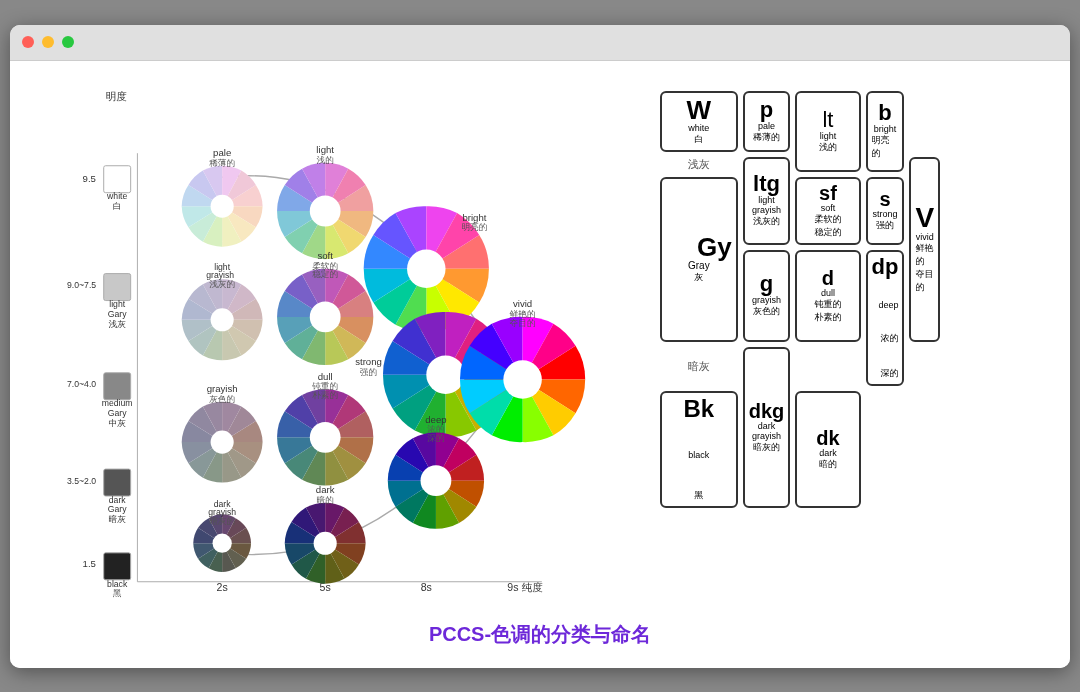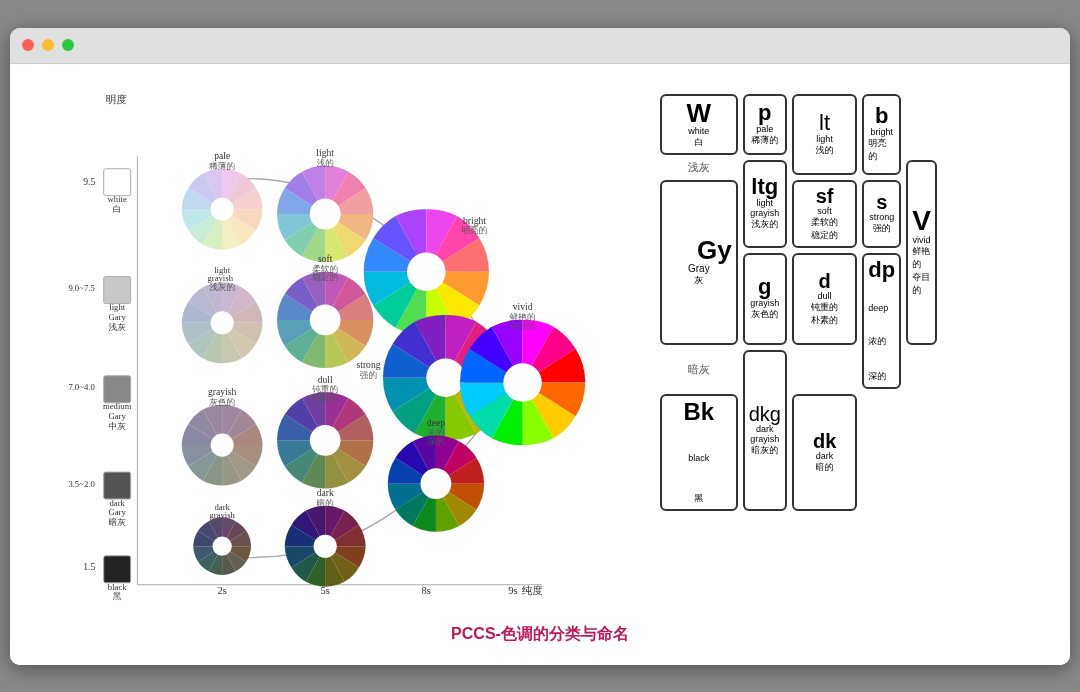--- a/index.html
+++ b/index.html
@@ -42,37 +42,36 @@
     }
     .main-area {
       display: flex;
       width: 100%;
       gap: 20px;
     }
     
     .chart-area {
       flex: 1;
       position: relative;
-      font-family: Liberation Serif, serif;
     }
     
     .legend-area {
       width: 380px;
       display: grid;
       grid-template-columns: repeat(5, 1fr);
       grid-template-rows: auto;
       gap: 4px;
       align-content: start;
     }
     
     .page-title {
       margin-top: 16px;
-      font-size: 16px;
+      font-size: 20px;
       font-weight: bold;
-      color: #be185d;
+      color: #6d28d9;
       text-align: left;
     }
     
     .chart-svg {
       width: 580px;
       height: 520px;
     }
   </style>
 </head>
 <body>
@@ -431,37 +430,37 @@
             <span style="font-size:9px;">灰色的</span>
           </div>
 
           <div style="grid-column:3; grid-row:4; border:2px solid #333; border-radius:6px; display:flex; flex-direction:column; align-items:center; justify-content:center; padding:4px; min-height:55px;">
             <span style="font-size:20px; font-weight:bold; line-height:1;">d</span>
             <span style="font-size:9px;">dull</span>
             <span style="font-size:9px;">钝重的</span>
             <span style="font-size:9px;">朴素的</span>
           </div>
 
-          <div style="grid-column:4; grid-row:4/6; border:2px solid #333; border-radius:6px; display:flex; flex-direction:column; align-items:flex-start; justify-content:center; padding:4px;gap:22px;">
+          <div style="grid-column:4; grid-row:4/6; border:2px solid #333; border-radius:6px; display:flex; flex-direction:column; align-items:flex-end; justify-content:center; padding:4px;gap:22px;">
             <span style="font-size:22px; font-weight:bold; line-height:1;">dp</span>
             <span style="font-size:9px;">deep</span>
             <span style="font-size:9px;">浓的</span>
             <span style="font-size:9px;">深的</span>
           </div>
 
           <div style="grid-column:1; grid-row:5; display:flex; align-items:center; justify-content:center; font-size:11px; color:#555;">暗灰</div>
 
           <div style="grid-column:1; grid-row:6; border:2px solid #333; border-radius:6px; display:flex; flex-direction:column; align-items:center; justify-content:flex-end; padding:4px; min-height:60px;gap:29px;">
             <span style="font-size:24px; font-weight:bold; line-height:1;">Bk</span>
             <span style="font-size:9px;">black</span>
             <span style="font-size:9px;">黑</span>
           </div>
 
           <div style="grid-column:2; grid-row:5/7; border:2px solid #333; border-radius:6px; display:flex; flex-direction:column; align-items:center; justify-content:center; padding:4px;">
-            <span style="font-size:20px; font-weight:normal; line-height:1;">dkg</span>
+            <span style="font-size:20px; font-weight:bold; line-height:1;">dkg</span>
             <span style="font-size:9px;">dark</span>
             <span style="font-size:9px;">grayish</span>
             <span style="font-size:9px;">暗灰的</span>
           </div>
 
           <div style="grid-column:3; grid-row:6; border:2px solid #333; border-radius:6px; display:flex; flex-direction:column; align-items:center; justify-content:center; padding:19px; min-height:55px;">
             <span style="font-size:20px; font-weight:bold; line-height:1;">dk</span>
             <span style="font-size:9px;">dark</span>
             <span style="font-size:9px;">暗的</span>
           </div>

